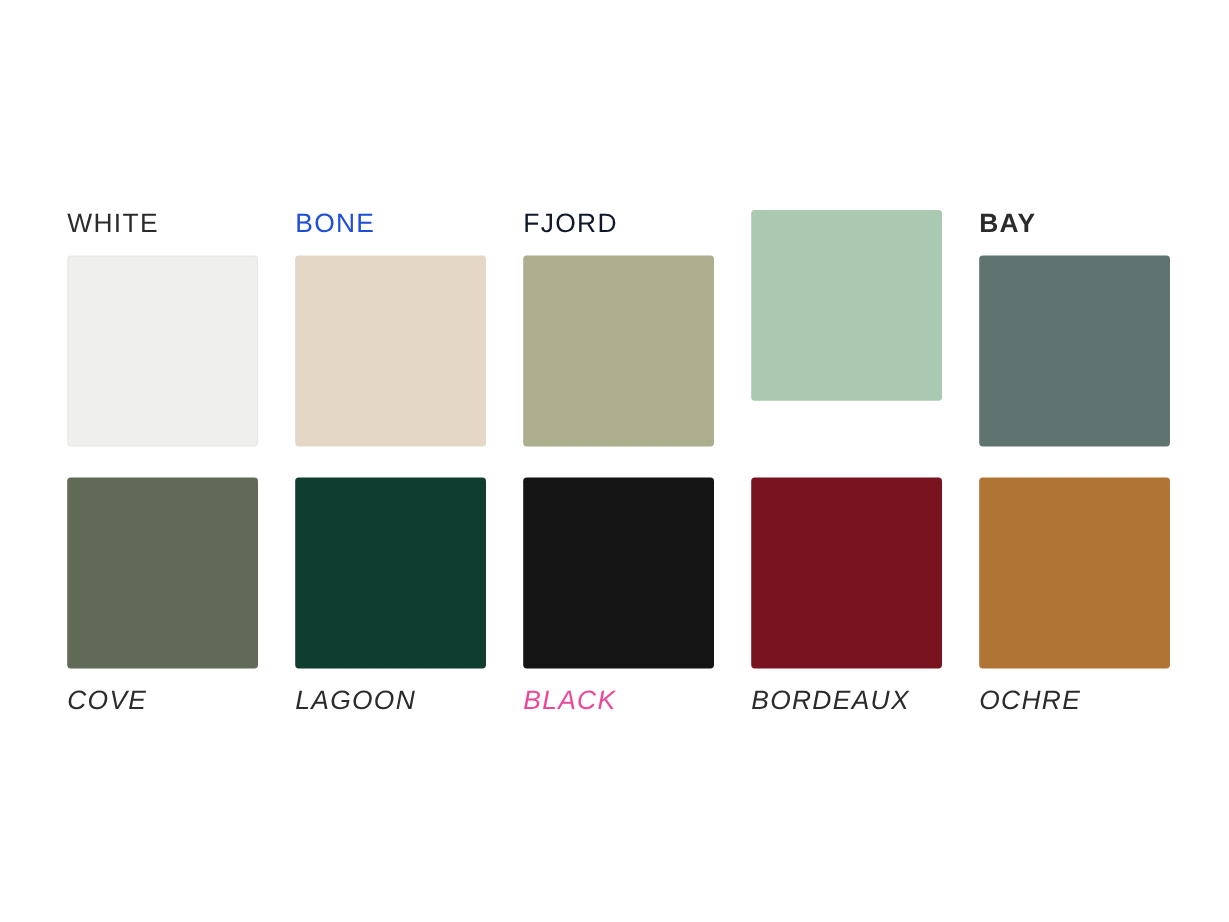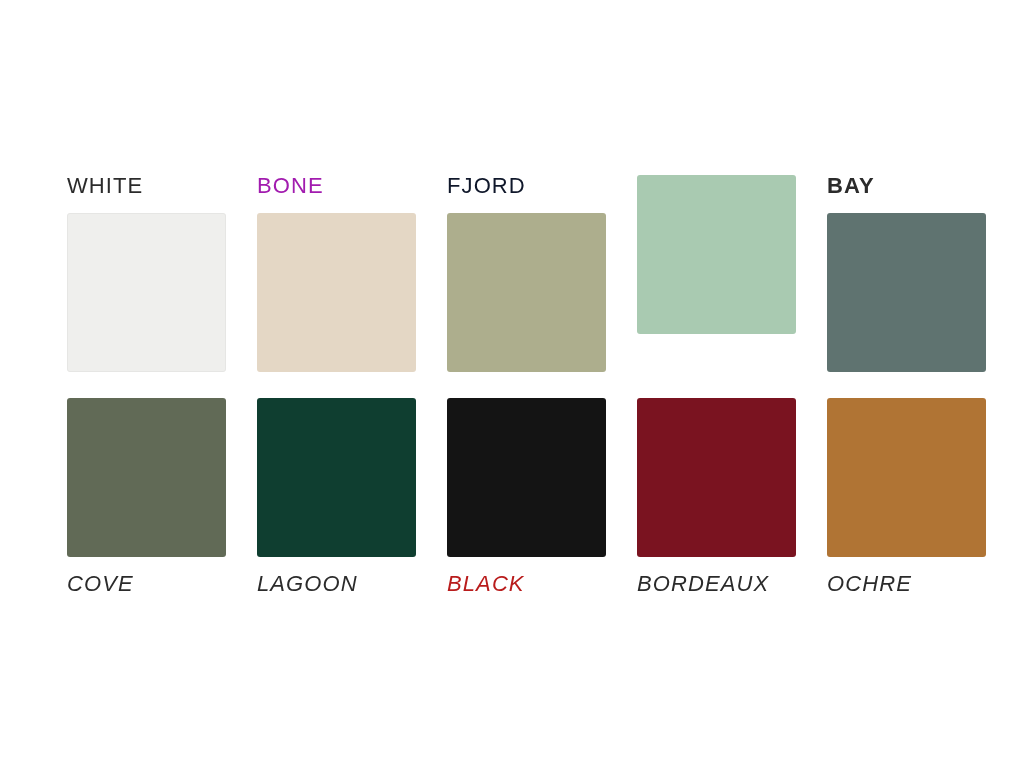--- a/index.html
+++ b/index.html
@@ -17,21 +17,21 @@
 
   #palette-board {
     position: relative;
     width: 1024px;
     height: 768px;
     box-sizing: border-box;
   }
 
   .palette-grid {
     position: absolute;
-    left: 67px;
+    left: 56px;
     top: 175px;
     width: 900px;
     display: flex;
     flex-direction: column;
     row-gap: 26px;
   }
 
   .palette-row {
     display: flex;
     column-gap: 31px;
@@ -85,21 +85,21 @@
 
 <div id="palette-board">
   <div class="palette-grid">
 
     <div class="palette-row">
       <div class="swatch-cell label-top">
         <span class="swatch-label" style="color: rgb(43, 43, 43);">WHITE</span>
         <div class="swatch-chip needs-edge" style="background-color: rgb(239, 239, 237);"></div>
       </div>
       <div class="swatch-cell label-top">
-        <span class="swatch-label" style="color: #a21caf;">BONE</span>
+        <span class="swatch-label" style="color: #1d4ed8;">BONE</span>
         <div class="swatch-chip" style="background-color: rgb(228, 215, 197);"></div>
       </div>
       <div class="swatch-cell label-top">
         <span class="swatch-label" style="color: #0f172a;">FJORD</span>
         <div class="swatch-chip" style="background-color: rgb(173, 174, 141);"></div>
       </div>
       <div class="swatch-cell label-top">
         <div class="swatch-chip" style="background-color: rgb(169, 202, 177);"></div>
       </div>
       <div class="swatch-cell label-top">
@@ -111,21 +111,21 @@
     <div class="palette-row">
       <div class="swatch-cell label-bottom">
         <span class="swatch-label" style="color: rgb(43, 43, 43);">COVE</span>
         <div class="swatch-chip" style="background-color: rgb(97, 106, 86);"></div>
       </div>
       <div class="swatch-cell label-bottom">
         <span class="swatch-label" style="color: rgb(43, 43, 43);">LAGOON</span>
         <div class="swatch-chip" style="background-color: rgb(15, 62, 48);"></div>
       </div>
       <div class="swatch-cell label-bottom">
-        <span class="swatch-label" style="color: #b91c1c;">BLACK</span>
+        <span class="swatch-label" style="color: #ec4899;">BLACK</span>
         <div class="swatch-chip" style="background-color: rgb(20, 20, 20);"></div>
       </div>
       <div class="swatch-cell label-bottom">
         <span class="swatch-label" style="color: rgb(43, 43, 43);">BORDEAUX</span>
         <div class="swatch-chip" style="background-color: rgb(122, 19, 32);"></div>
       </div>
       <div class="swatch-cell label-bottom">
         <span class="swatch-label" style="color: rgb(43, 43, 43);">OCHRE</span>
         <div class="swatch-chip" style="background-color: rgb(176, 116, 52);"></div>
       </div>

